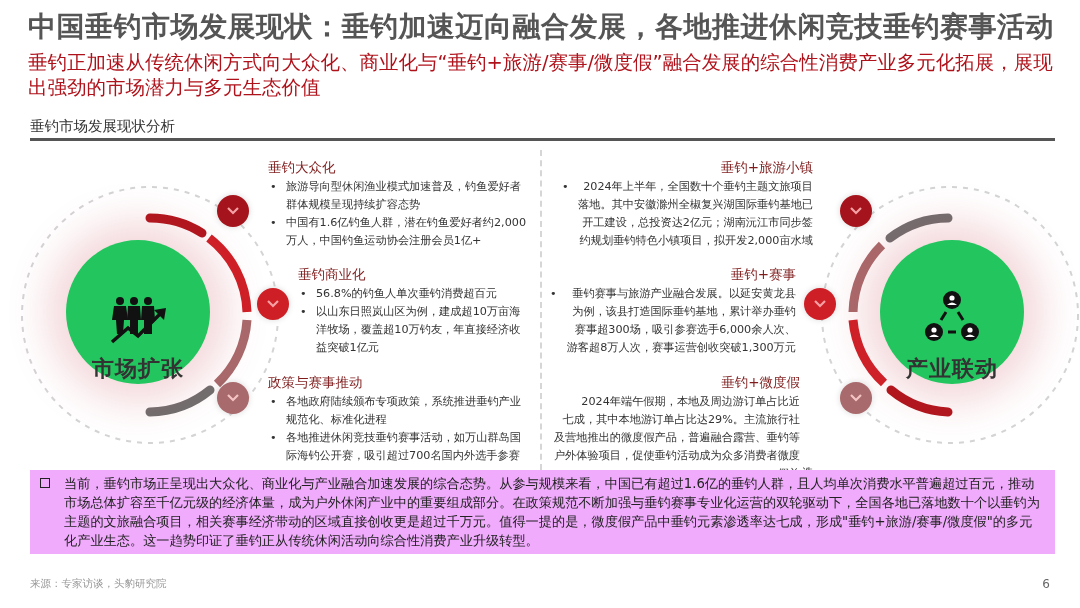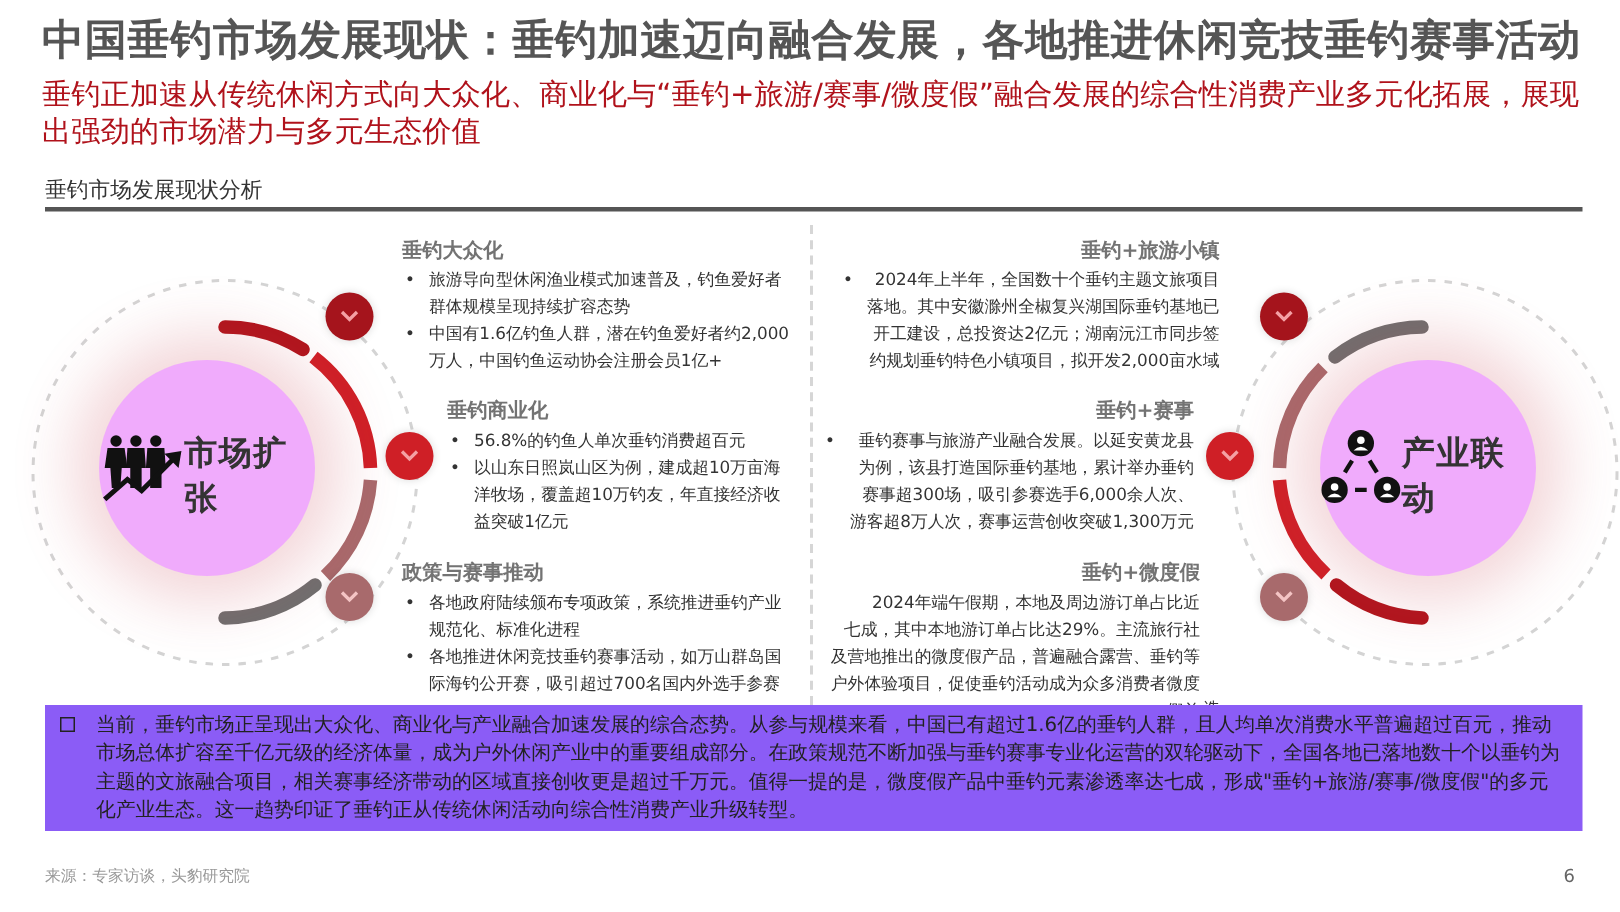--- a/index.html
+++ b/index.html
@@ -5,39 +5,39 @@
     * { box-sizing: border-box; margin: 0; padding: 0; }
     html, body { width: 1080px; height: 608px; background: #ffffff; overflow: hidden; }
     body { position: relative; font-family: "DejaVu Sans", "Liberation Sans", sans-serif; color: #333; }
 
     .title { position: absolute; left: 28px; top: 8px; font-size: 28px; font-weight: bold; color: #555555; letter-spacing: 0.5px; white-space: nowrap; }
     .subtitle { position: absolute; left: 28px; top: 50px; width: 1030px; font-size: 19.5px; color: #b0121b; line-height: 25px; }
     .section-label { position: absolute; left: 30px; top: 117px; font-size: 14.5px; color: #333; }
     .section-rule { position: absolute; left: 30px; top: 138px; width: 1025px; height: 3px; background: #555555; }
 
     
-    .big-circle { position: absolute; border-radius: 50%; background: #f0abfc; box-shadow: 0 0 40px 18px rgba(200, 70, 80, 0.22); display: flex; flex-direction: row; align-items: center; justify-content: center; }
+    .big-circle { position: absolute; border-radius: 50%; background: #22c55e; box-shadow: 0 0 40px 18px rgba(200, 70, 80, 0.22); display: flex; flex-direction: column; align-items: center; justify-content: flex-end; }
     .big-circle .label { font-size: 22px; font-weight: bold; color: #333; margin-top: 10px; letter-spacing: 1px; }
     .ring-svg { position: absolute; overflow: visible; }
 
     .check { position: absolute; width: 32px; height: 32px; border-radius: 50%; display: flex; align-items: center; justify-content: center; box-shadow: 0 0 6px rgba(0,0,0,0.15); }
     .check svg { width: 14px; height: 10px; }
 
     
     .block { position: absolute; font-size: 11.2px; line-height: 18px; color: #333; }
-    .block h4 { font-size: 13.5px; font-weight: bold; color: #737373; margin-bottom: 2px; line-height: 18px; }
+    .block h4 { font-size: 13.5px; font-weight: normal; color: #7f1d1d; margin-bottom: 2px; line-height: 18px; }
     .block ul { list-style: none; }
     .block li { position: relative; padding-left: 18px; }
     .block li::before { content: "•"; position: absolute; left: 2px; top: 0; }
     .block.right { text-align: right; }
     .block.right h4 { text-align: right; }
 
     .vdivider { position: absolute; left: 540px; top: 150px; height: 320px; border-left: 2px dashed #d6d6d6; }
 
-    .summary { position: absolute; left: 30px; top: 470px; width: 1025px; height: 84px; background: #8b5cf6; padding: 4px 12px 4px 34px; font-size: 13.2px; line-height: 19px; color: #222; }
+    .summary { position: absolute; left: 30px; top: 470px; width: 1025px; height: 84px; background: #f0abfc; padding: 4px 12px 4px 34px; font-size: 13.2px; line-height: 19px; color: #222; }
     .summary .sq { position: absolute; left: 10px; top: 8px; width: 10px; height: 10px; border: 1.5px solid #222; }
 
     .source { position: absolute; left: 30px; top: 577px; font-size: 10.5px; color: #999; text-align: center; }
     .page-num { position: absolute; right: 30px; top: 577px; font-size: 12px; color: #666; }
     .stray { position: absolute; left: 802px; top: 465px; font-size: 11px; color: #333; }
   </style>
 </head>
 <body>
 
 <div class="title">中国垂钓市场发展现状：垂钓加速迈向融合发展，各地推进休闲竞技垂钓赛事活动</div>

